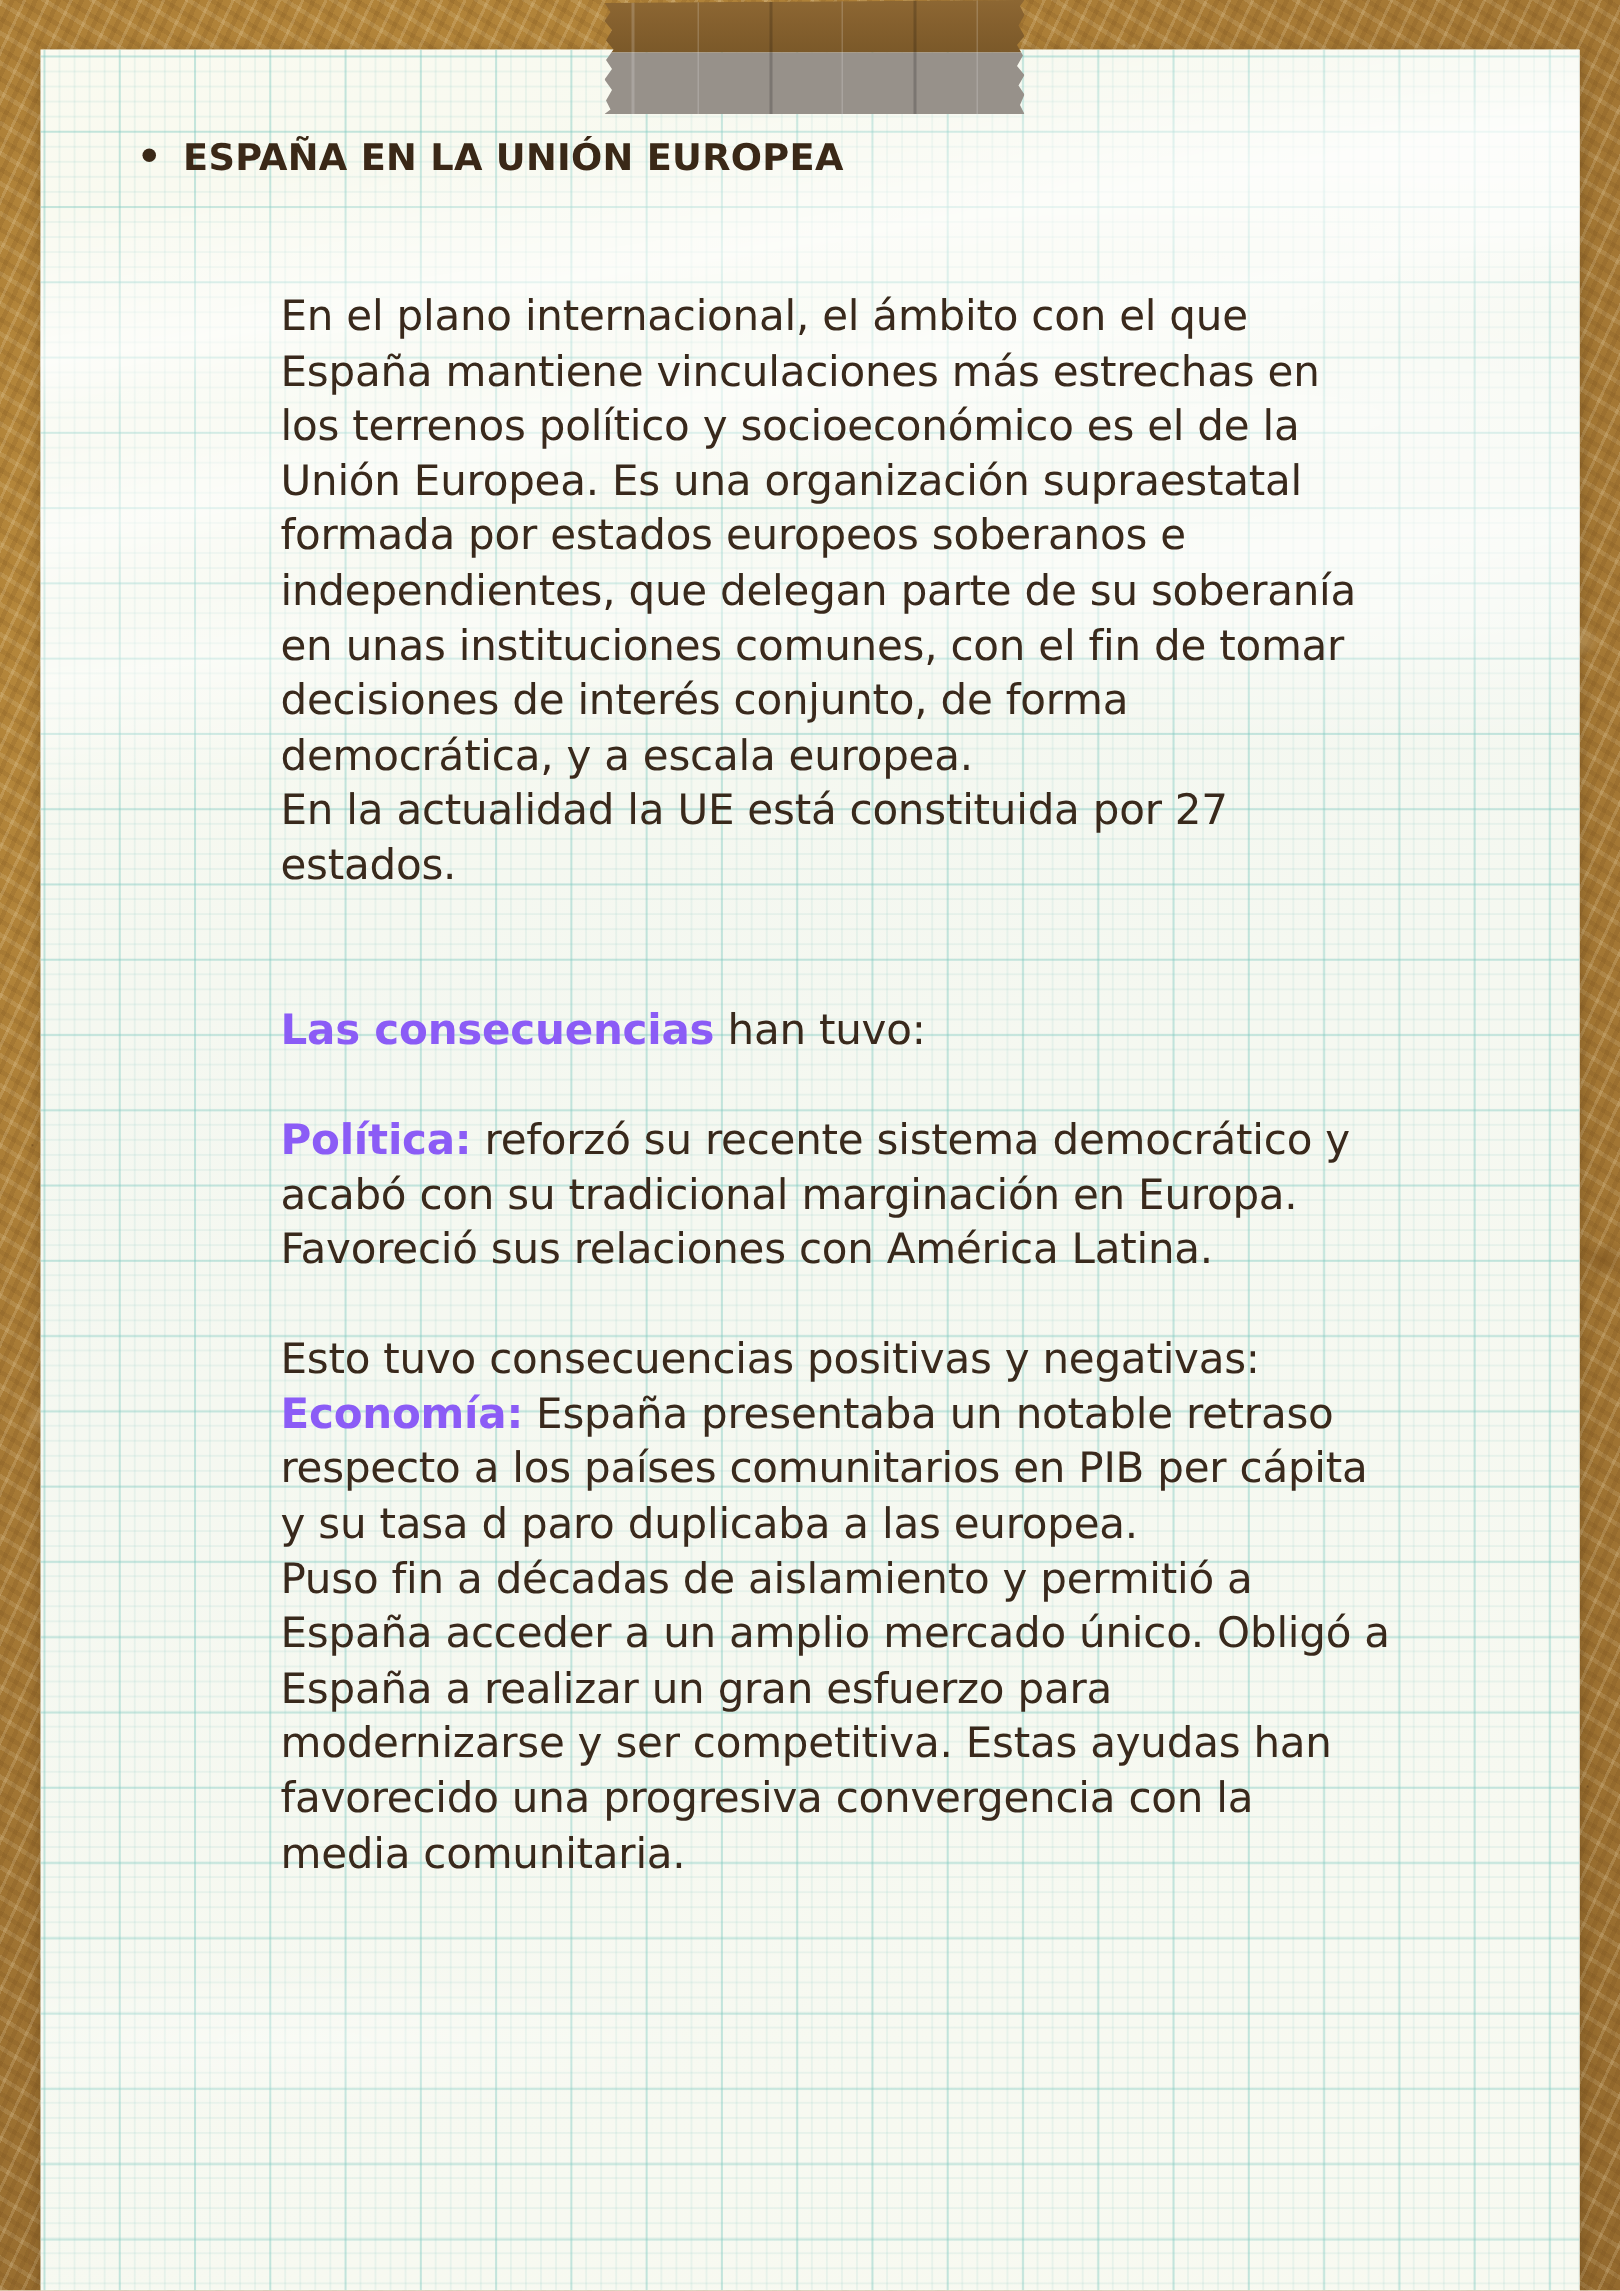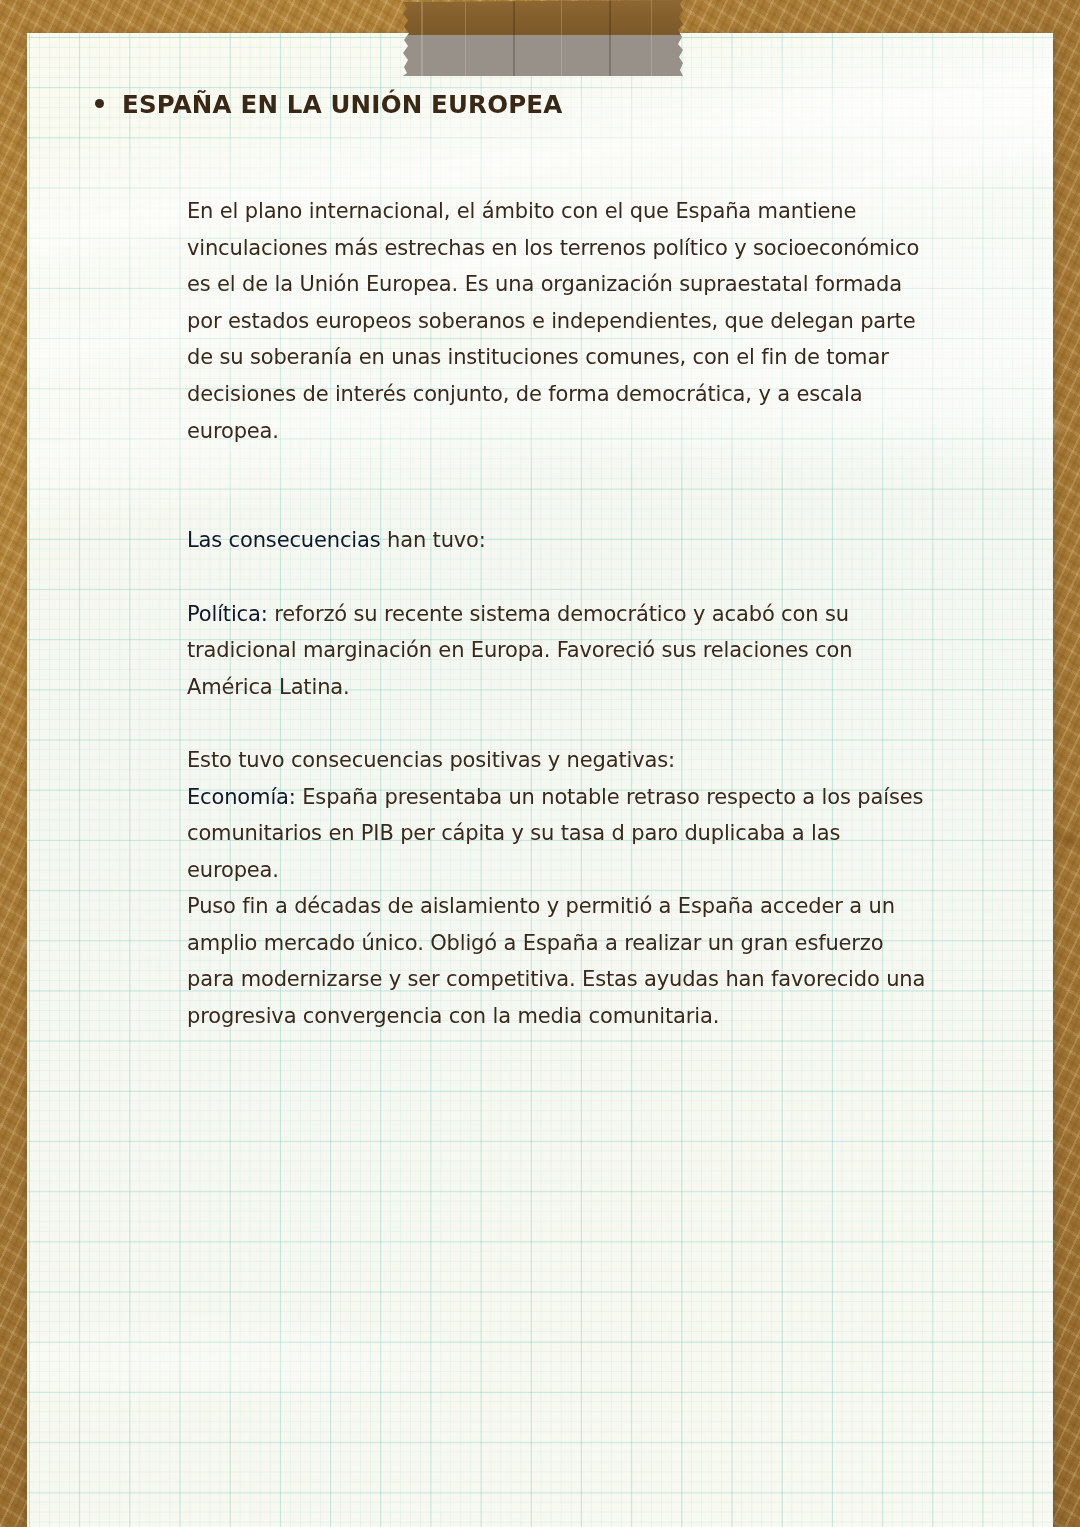--- a/index.html
+++ b/index.html
@@ -162,30 +162,30 @@
     white-space: nowrap;
   }
 
   #body-text {
     position: absolute;
     left: 160px;
     top: 160px;
     width: 740px;
     color: #39291c;
     font-family: "DejaVu Sans", "Liberation Sans", sans-serif;
-    font-size: 21px;
+    font-size: 28px;
     line-height: 36.6px;
     letter-spacing: -0.15px;
   }
   #body-text p {
     margin: 0;
     white-space: pre-line;
   }
   .gap-line { height: 36.6px; }
-  b { font-weight: normal; color: #0f172a; }
+  b { font-weight: bold; color: #8b5cf6; }
 </style>
 </head>
 <body>
 
 <div id="board">
   <div id="board-grain"></div>
 
   <div id="paper">
     <div id="paper-tint"></div>
     <div id="paper-grid"></div>
@@ -193,20 +193,21 @@
     <div id="content">
 
       <div class="note-title-row">
         <span class="bullet"></span>
         <span class="note-title">ESPAÑA EN LA UNIÓN EUROPEA</span>
       </div>
 
       <div id="body-text">
 
         <p>En el plano internacional, el ámbito con el que España mantiene vinculaciones más estrechas en los terrenos político y socioeconómico es el de la Unión Europea. Es una organización supraestatal formada por estados europeos soberanos e independientes, que delegan parte de su soberanía en unas instituciones comunes, con el fin de tomar decisiones de interés conjunto, de forma democrática, y a escala europea.</p>
+        <p>En la actualidad la UE está constituida por 27 estados.</p>
 
         <div class="gap-line"></div>
 
 
         <div class="gap-line"></div>
 
         <p><b>Las consecuencias</b><span> han tuvo:</span></p>
 
         <div class="gap-line"></div>
 

